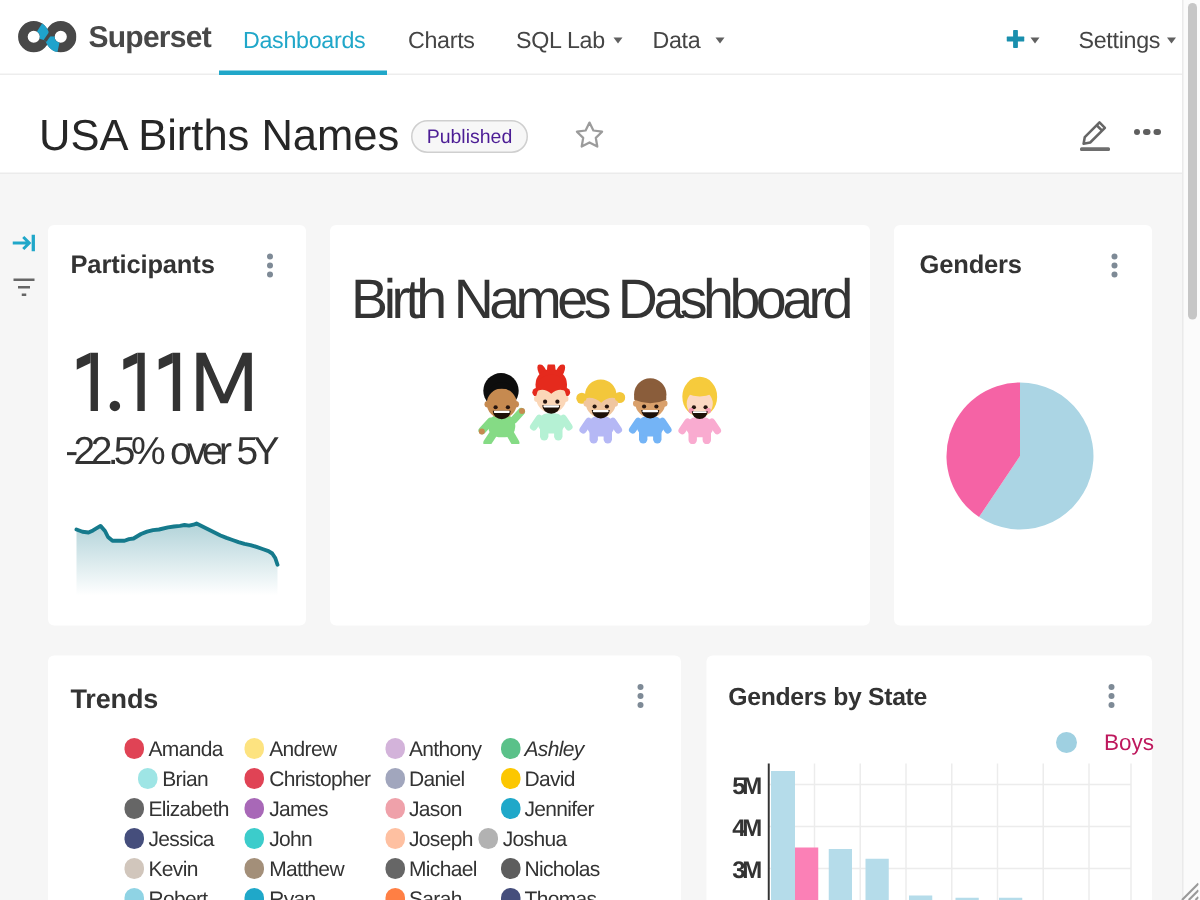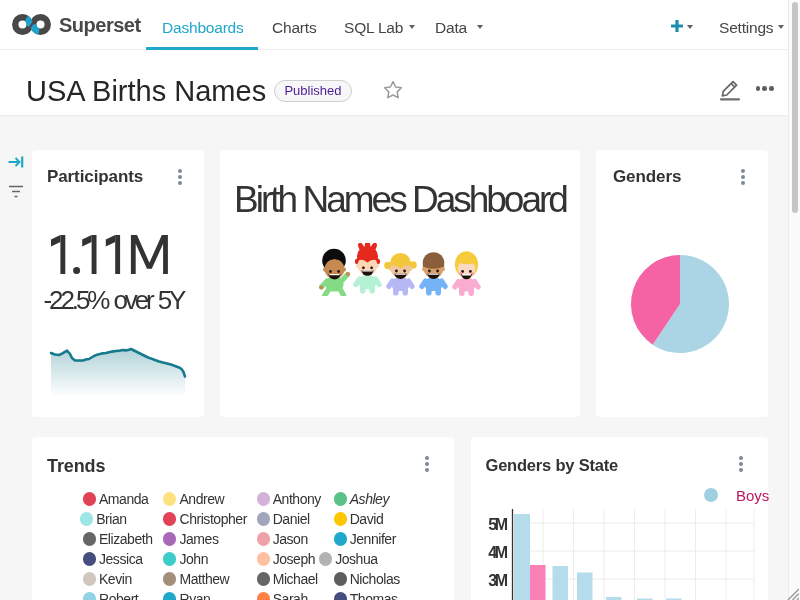--- a/index.html
+++ b/index.html
@@ -251,21 +251,21 @@
           <span class="ln">Andrew</span>
         </div>
         <div class="lrow" style="left:224.5px;top:52px;">
           <span class="ld" style="background:#d3b3da"></span>
           <span class="ln">Anthony</span>
         </div>
         <div class="lrow" style="left:301.5px;top:52px;font-style:italic;">
           <span class="ld" style="background:#5ac189"></span>
           <span class="ln">Ashley</span>
         </div>
-        <div class="lrow" style="left:48px;top:72px;justify-content:space-between;">
+        <div class="lrow" style="left:60px;top:72px;justify-content:space-between;">
           <span class="ld" style="background:#9ee5e5"></span>
           <span class="ln">Brian</span>
         </div>
         <div class="lrow" style="left:131.3px;top:72px;">
           <span class="ld" style="background:#e04355"></span>
           <span class="ln">Christopher</span>
         </div>
         <div class="lrow" style="left:224.5px;top:72px;">
           <span class="ld" style="background:#a1a6bd"></span>
           <span class="ln">Daniel</span>

